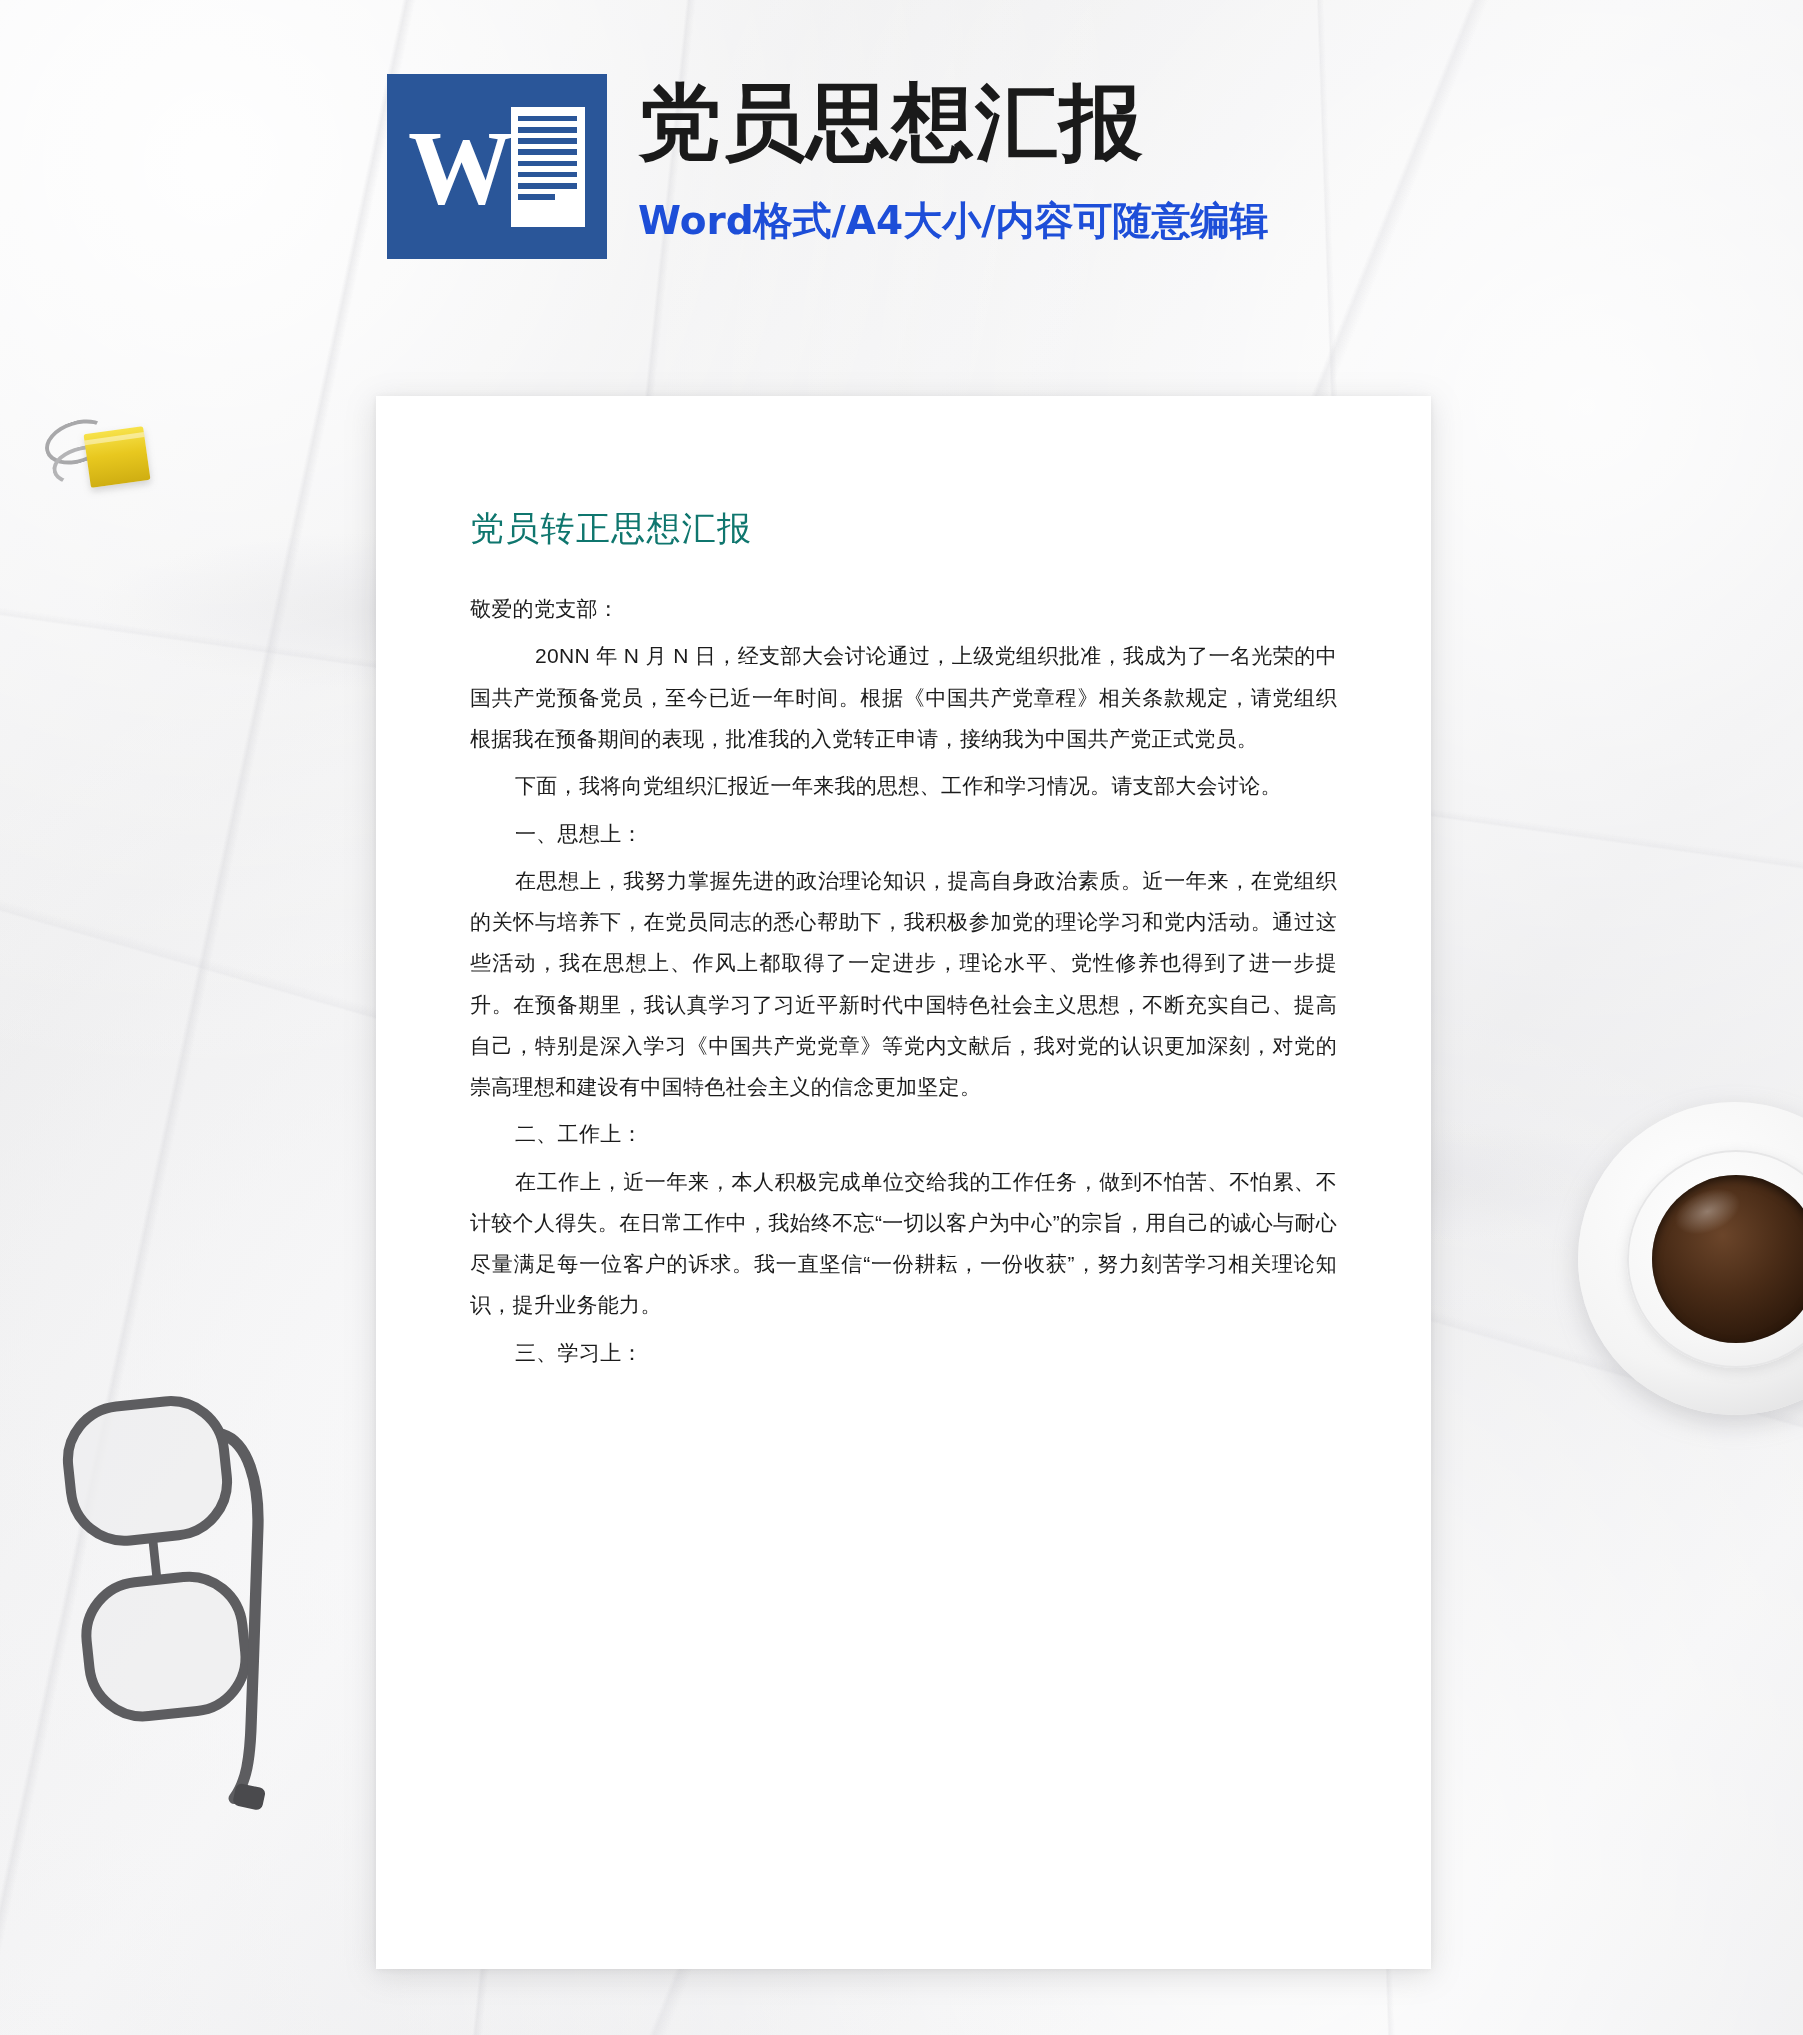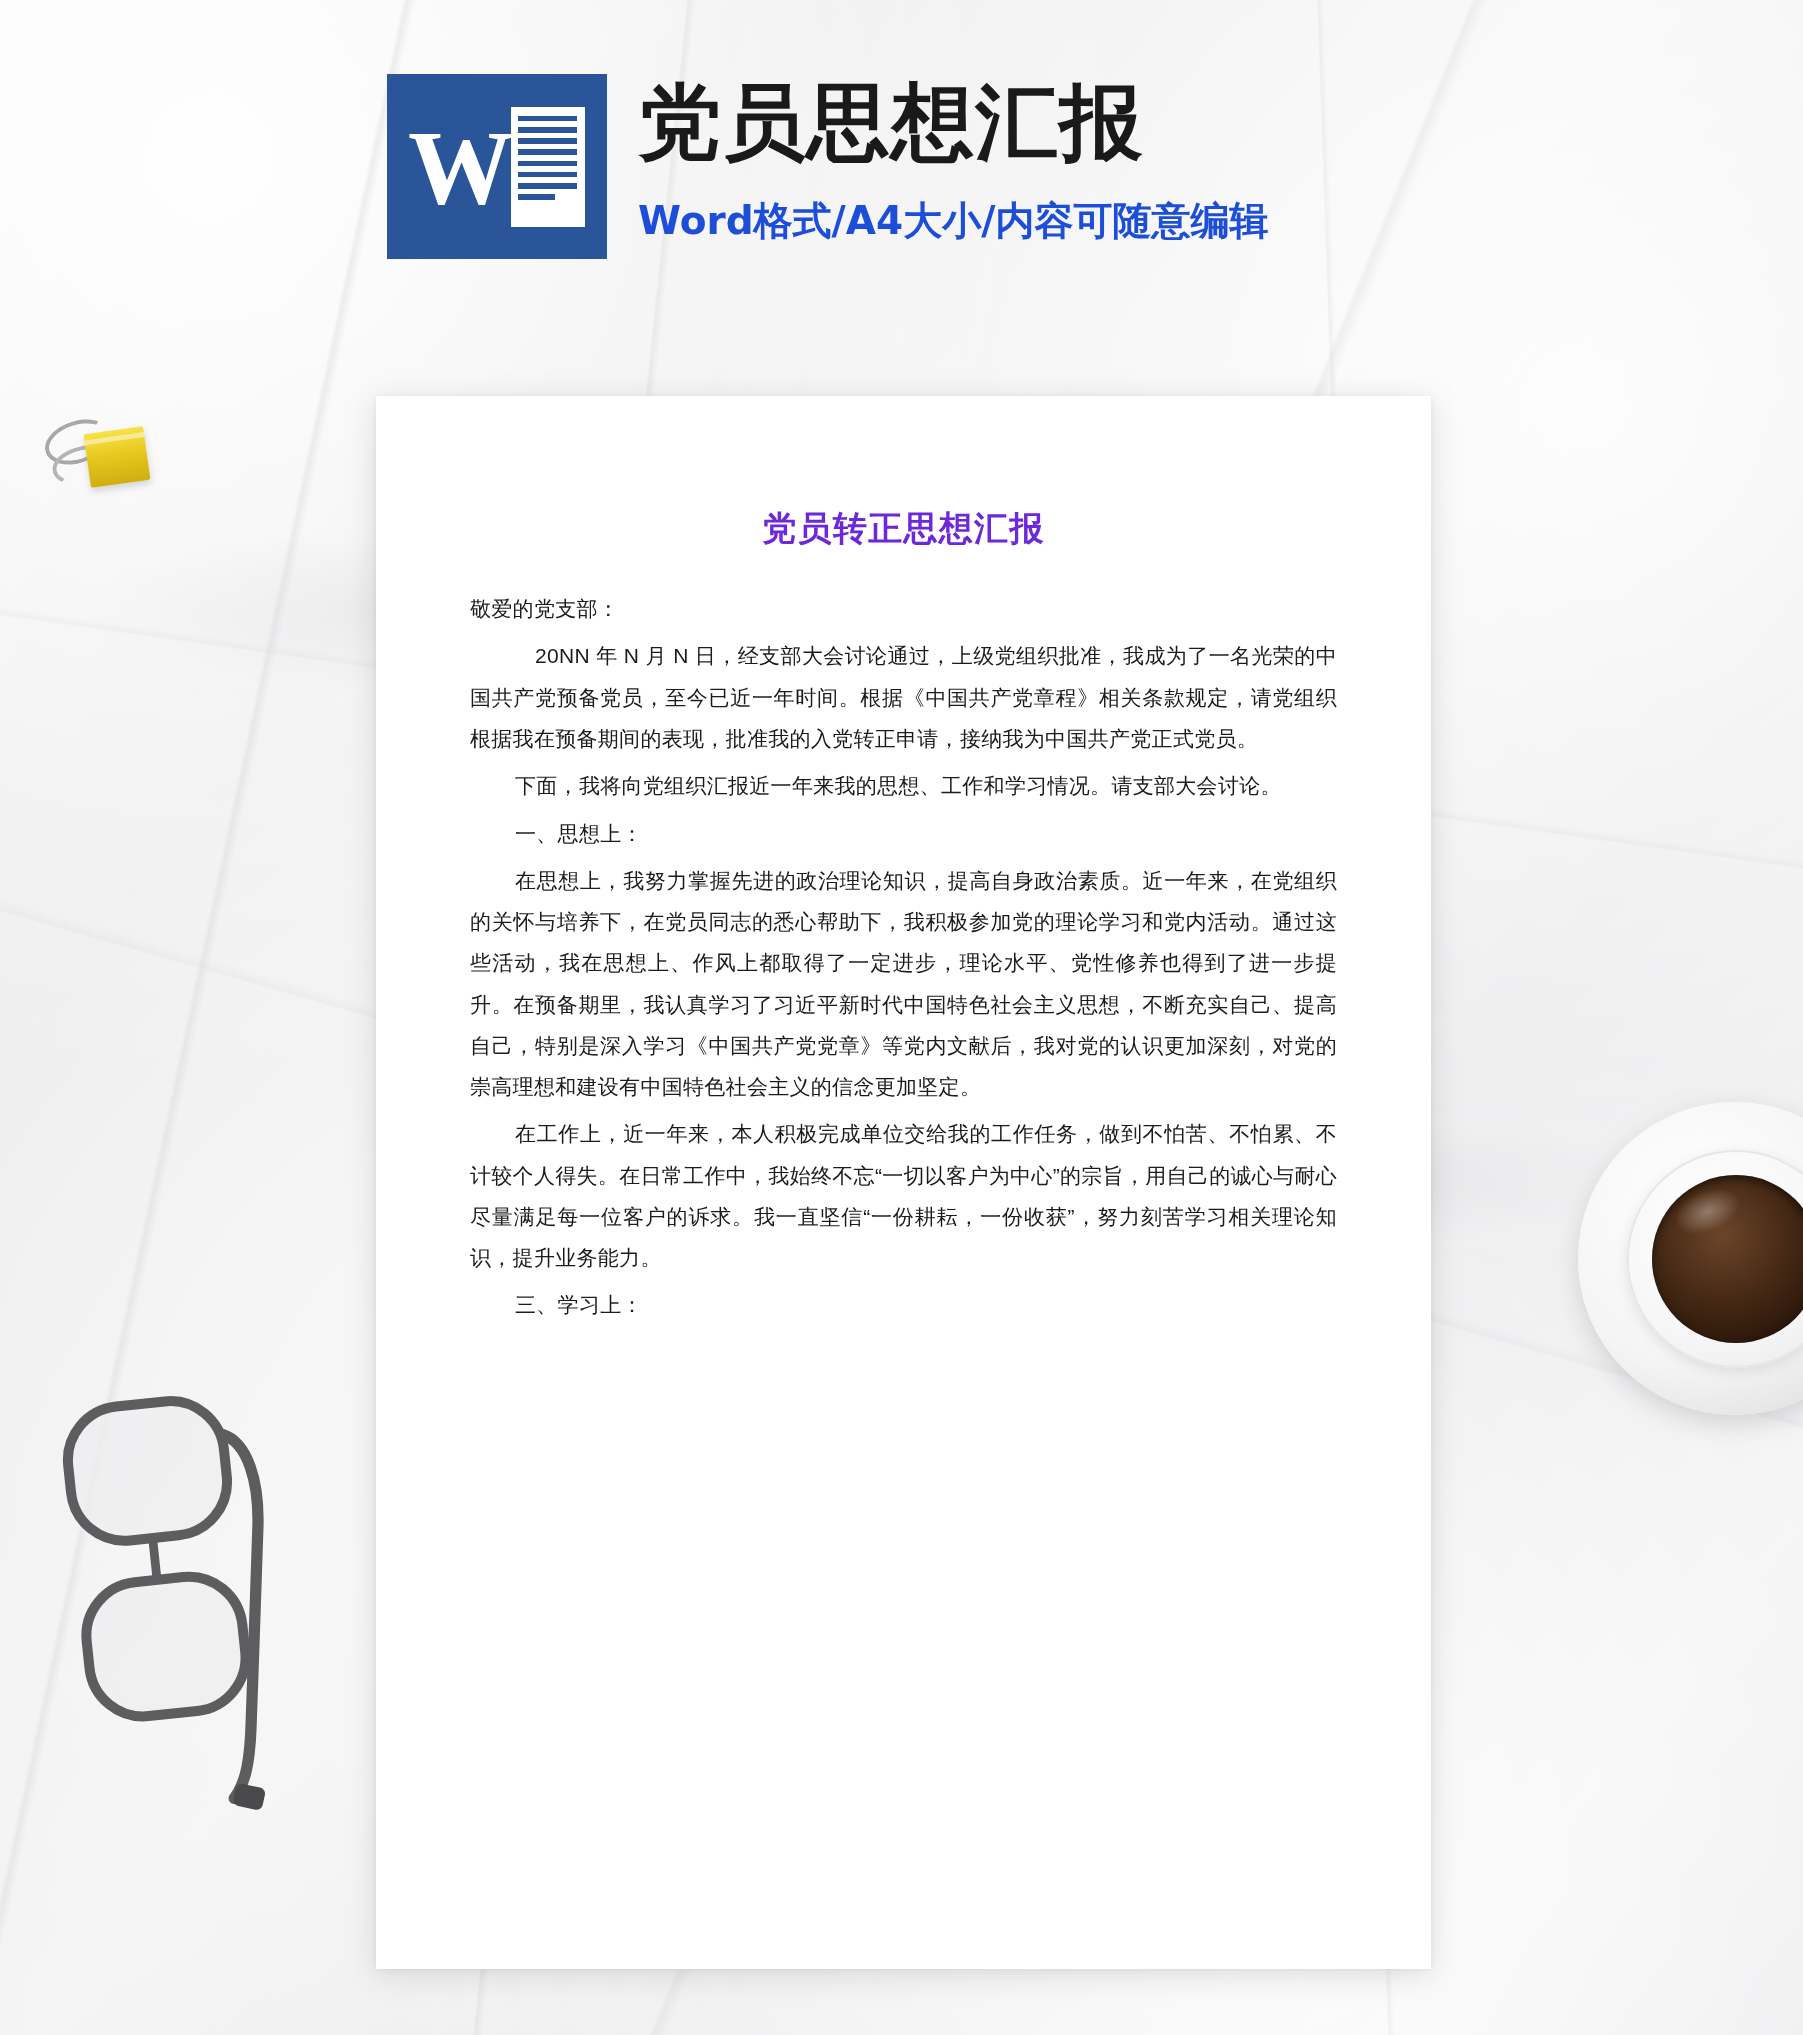--- a/index.html
+++ b/index.html
@@ -129,25 +129,25 @@
     left: 376px;
     top: 396px;
     width: 1055px;
     height: 1573px;
     background: #ffffff;
     box-shadow: 0 6.3px 29px rgba(120,120,125,0.22), 0 1.3px 6.3px rgba(120,120,125,0.12);
     box-sizing: border-box;
     padding: 110px 94px 0 94px;
   }
   #doc-title {
-    text-align: center;
+    text-align: left;
     font-family: "Liberation Serif", "DejaVu Serif", serif;
-    font-weight: bold;
+    font-weight: normal;
     font-size: 34px;
-    color: #6d28d9;
+    color: #0f766e;
     letter-spacing: 1.3px;
     margin-bottom: 36px;
   }
   .doc-p {
     font-family: Liberation Sans, sans-serif;
     font-size: 21px;
     line-height: 1.96;
     color: #1b1b1b;
     text-align: justify;
     margin: 0 0 6.3px 0;
@@ -275,20 +275,21 @@
 </div>
 
 <div id="paper">
   <div id="doc-title">党员转正思想汇报</div>
 
   <p class="doc-p">敬爱的党支部：</p>
   <p class="doc-p indent-lg">20NN 年 N 月 N 日，经支部大会讨论通过，上级党组织批准，我成为了一名光荣的中国共产党预备党员，至今已近一年时间。根据《中国共产党章程》相关条款规定，请党组织根据我在预备期间的表现，批准我的入党转正申请，接纳我为中国共产党正式党员。</p>
   <p class="doc-p indent">下面，我将向党组织汇报近一年来我的思想、工作和学习情况。请支部大会讨论。</p>
   <p class="doc-p indent">一、思想上：</p>
   <p class="doc-p indent">在思想上，我努力掌握先进的政治理论知识，提高自身政治素质。近一年来，在党组织的关怀与培养下，在党员同志的悉心帮助下，我积极参加党的理论学习和党内活动。通过这些活动，我在思想上、作风上都取得了一定进步，理论水平、党性修养也得到了进一步提升。在预备期里，我认真学习了习近平新时代中国特色社会主义思想，不断充实自己、提高自己，特别是深入学习《中国共产党党章》等党内文献后，我对党的认识更加深刻，对党的崇高理想和建设有中国特色社会主义的信念更加坚定。</p>
+  <p class="doc-p indent">二、工作上：</p>
   <p class="doc-p indent">在工作上，近一年来，本人积极完成单位交给我的工作任务，做到不怕苦、不怕累、不计较个人得失。在日常工作中，我始终不忘“一切以客户为中心”的宗旨，用自己的诚心与耐心尽量满足每一位客户的诉求。我一直坚信“一份耕耘，一份收获”，努力刻苦学习相关理论知识，提升业务能力。</p>
   <p class="doc-p indent">三、学习上：</p>
 </div>
 
 <div id="binder-clip">
   <div class="clip-arm a1"></div>
   <div class="clip-arm a2"></div>
   <div class="clip-body"></div>
 </div>
 

